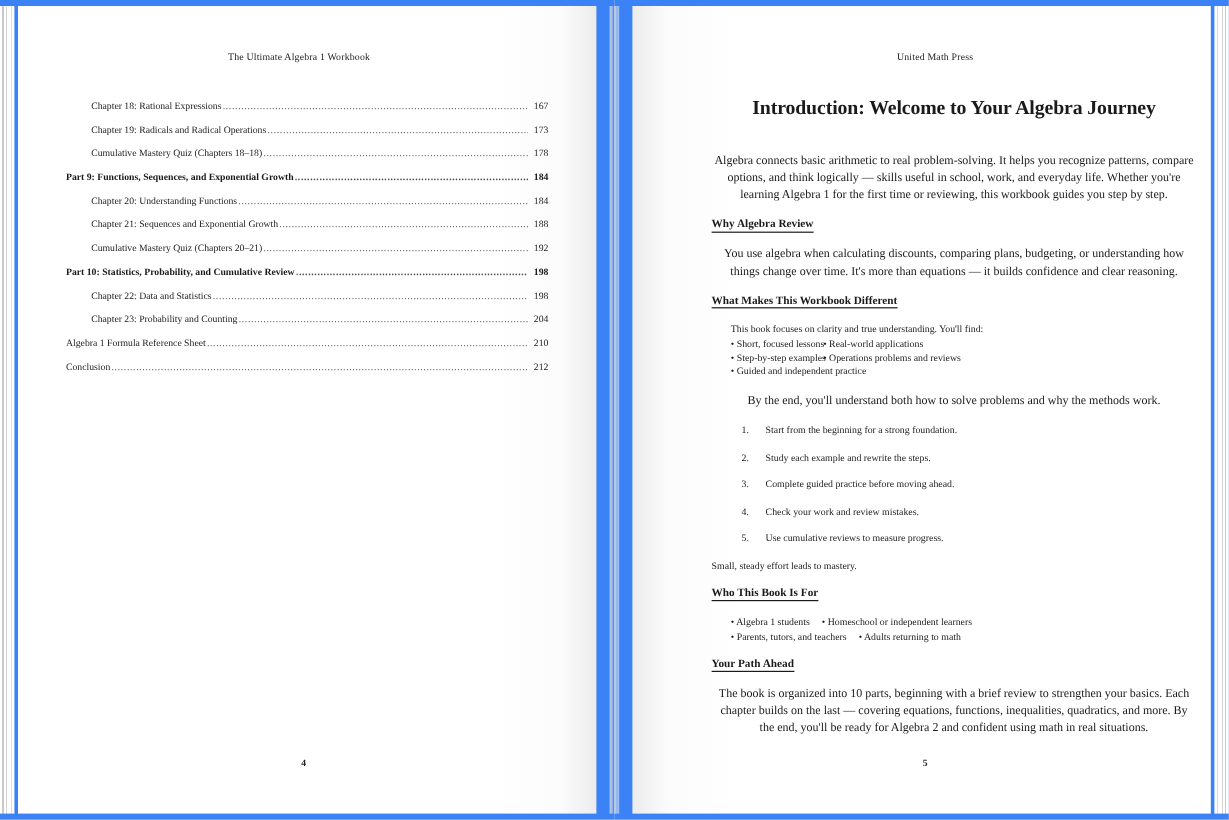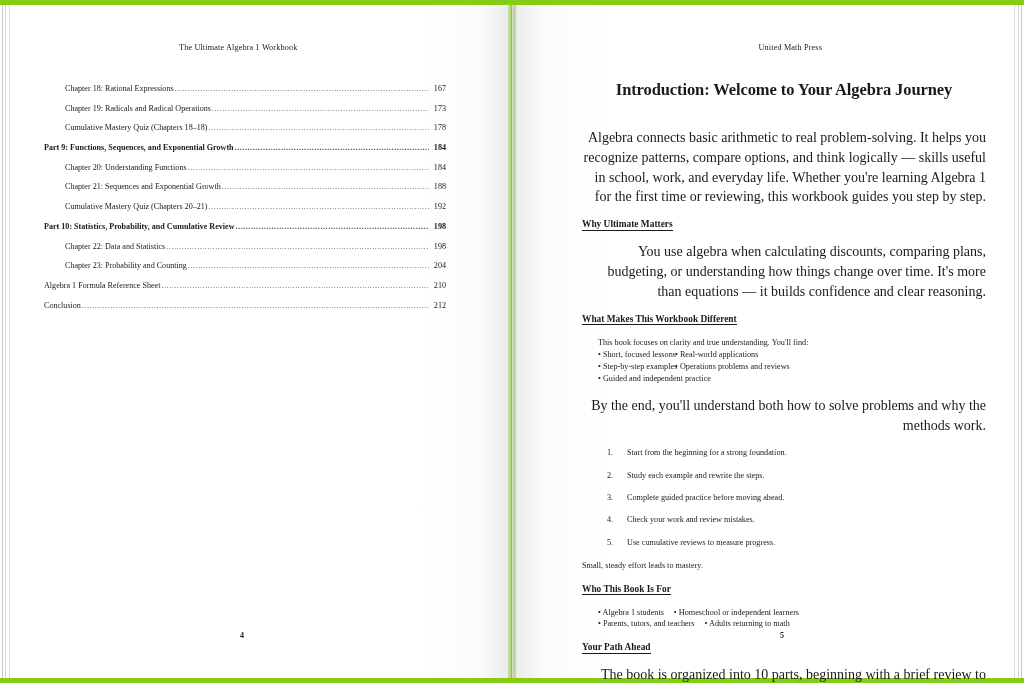--- a/index.html
+++ b/index.html
@@ -58,23 +58,23 @@
       #ffffff 6px, #ffffff 9px,
       #dcdcdc 9px, #dcdcdc 10px,
       #ffffff 10px, #ffffff 12px
     );
   }
 
   .page {
     position: relative;
     width: 512px;
     height: 683px;
-    background: #84cc16;
+    background: #3b82f6;
     box-sizing: border-box;
-    padding: 5px 4px;
+    padding: 5px 15px;
   }
   .page-inner {
     position: relative;
     width: 100%;
     height: 673px;
     background: #ffffff;
     box-sizing: border-box;
   }
 
   
@@ -186,24 +186,24 @@
   }
   .chapter-title {
     font-size: 16.5px;
     font-weight: bold;
     text-align: center;
     letter-spacing: -0.1px;
     margin: 0 0 28px 0;
     line-height: 1.2;
   }
   .body-p {
-    font-size: 14px;
+    font-size: 10px;
     line-height: 1.42;
     margin: 0 0 12px 0;
-    text-align: right;
+    text-align: center;
   }
   .sec-head {
     font-size: 9.4px;
     font-weight: bold;
     margin: 0 0 13px 0;
     display: block;
   }
   .sec-head span.uline {
     border-bottom: 1px solid #1a1a1a;
     padding-bottom: 0.5px;
@@ -331,21 +331,21 @@
 
       <div class="running-header">United Math Press</div>
 
       <div class="content">
 
         <h1 class="chapter-title">Introduction: Welcome to Your Algebra Journey</h1>
 
         <p class="body-p">Algebra connects basic arithmetic to real problem-solving. It helps you recognize patterns, compare options, and think logically — skills useful in school, work, and everyday life. Whether you're learning Algebra 1 for the first time or reviewing, this workbook guides you step by step.</p>
 
         <div class="sec-block">
-          <div class="sec-head"><span class="uline">Why Ultimate Matters</span></div>
+          <div class="sec-head"><span class="uline">Why Algebra Review</span></div>
           <p class="body-p">You use algebra when calculating discounts, comparing plans, budgeting, or understanding how things change over time. It's more than equations — it builds confidence and clear reasoning.</p>
         </div>
 
         <div class="sec-block">
           <div class="sec-head"><span class="uline">What Makes This Workbook Different</span></div>
           <div class="tight-list">
             <div>This book focuses on clarity and true understanding. You'll find:</div>
             <div class="bullet-grid-row">
               <span class="col-a">• Short, focused lessons</span>
               <span class="col-b">• Real-world applications</span>

